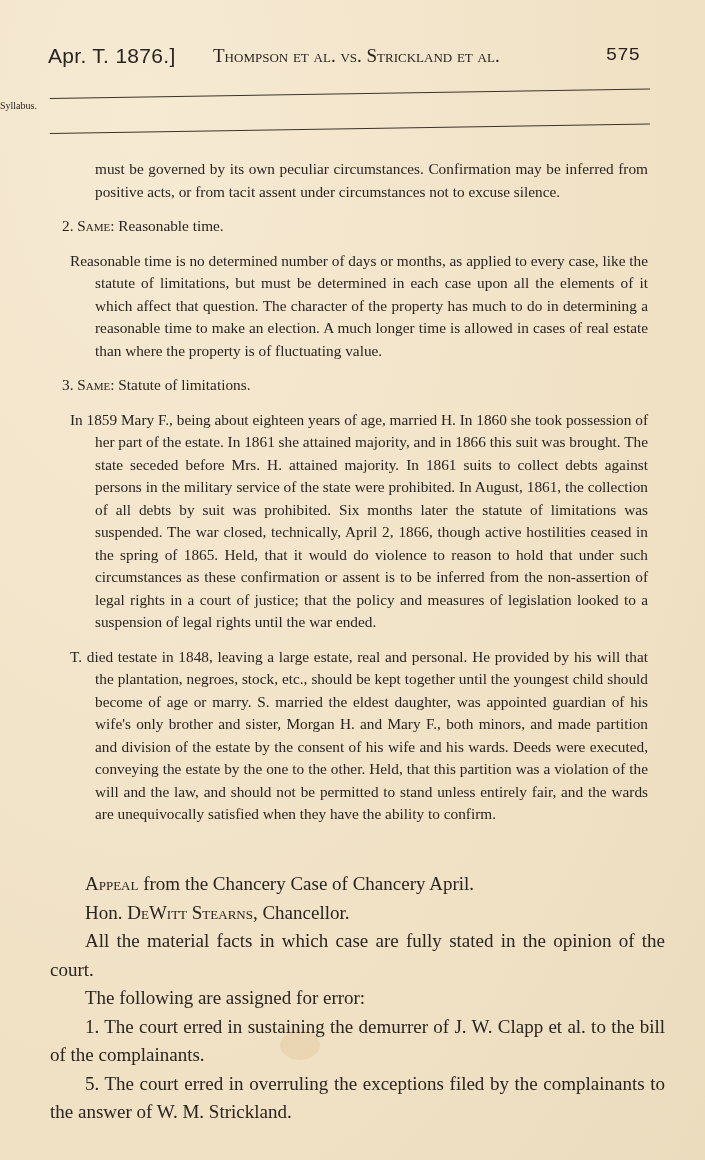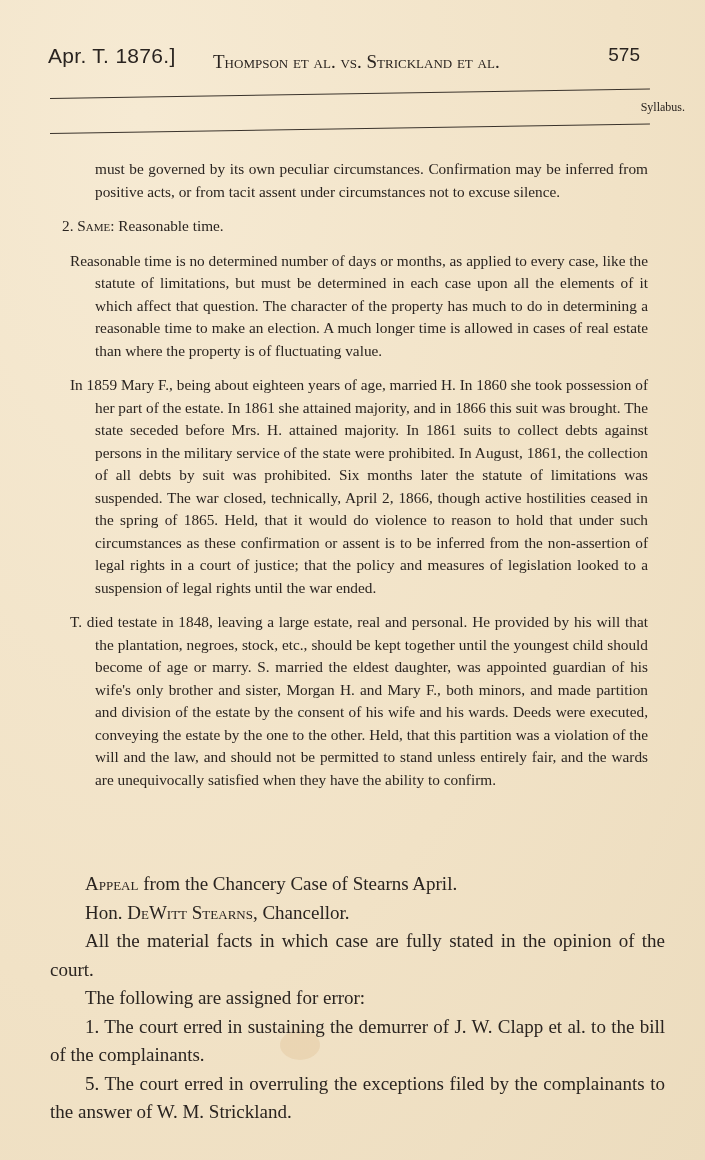--- a/index.html
+++ b/index.html
@@ -7,26 +7,26 @@
     width: 705px; height: 1160px; overflow: hidden;
     background: #f3e5cc;
     background-image: radial-gradient(ellipse at 20% 10%, #f6ead3 0%, #f1e2c6 60%, #ecdcbe 100%);
     font-family: "DejaVu Serif", "Liberation Serif", serif;
     color: #2a2420;
     position: relative;
   }
   .page { position: absolute; left: 0; top: 0; width: 705px; height: 1160px; }
   .header { position: absolute; top: 42px; left: 48px; width: 610px; height: 30px; }
   .hdr-left { position: absolute; left: 0; top: 2px; font-size: 21px; font-family: Liberation Sans, sans-serif; letter-spacing: 0.3px; }
-  .hdr-title { position: absolute; left: 165px; top: 9px; font-size: 19px; font-family: "Liberation Serif", serif; font-variant: small-caps; }
-  .hdr-page { position: absolute; right: 18px; top: 2px; font-size: 19px; font-family: Liberation Sans, sans-serif; text-align: center; }
+  .hdr-title { position: absolute; left: 165px; top: 3px; font-size: 19px; font-family: "Liberation Serif", serif; font-variant: small-caps; }
+  .hdr-page { position: absolute; right: 18px; top: 2px; font-size: 19px; font-family: Liberation Mono, monospace; text-align: center; }
   .rule { position: absolute; height: 1px; background: #3a332c; transform-origin: left center; }
   .rule1 { left: 50px; top: 98px; width: 600px; transform: rotate(-0.9deg); }
   .rule2 { left: 50px; top: 133px; width: 600px; transform: rotate(-0.9deg); }
-  .section-label { position: absolute; top: 100px; left: 0; width: 685px; text-align: right; font-size: 12px; font-family: "Liberation Serif", serif; }
+  .section-label { position: absolute; top: 100px; left: 0; width: 685px; text-align: left; font-size: 10px; font-family: "Liberation Serif", serif; }
   .syl { position: absolute; left: 50px; width: 610px; font-family: "Liberation Serif", serif; font-size: 15.3px; line-height: 22.5px; }
   .syl p { margin: 12px; }
   .cont { padding-left: 33px; }
   .hang { padding-left: 33px; text-indent: -25px; }
   .head { padding-left: 0; }
   .sc { font-variant: small-caps; }
   .it { }
   .justify { text-align: justify; }
   .body2 { position: absolute; left: 50px; width: 615px; font-family: "Liberation Serif", serif; font-size: 19px; line-height: 28.5px; text-align: justify; }
   .body2 p { margin: 0; }
@@ -52,26 +52,31 @@
   <div class="syl" style="top:146px;">
     <p class="cont justify">must be governed by its own peculiar circumstances. Confirmation may be inferred from positive acts, or from tacit assent under circumstances not to excuse silence.</p>
 
     <p class="head" style="margin-top:1px;">
       <span>2.</span>
       <span class="sc">Same:</span>
       <span class="it">Reasonable time.</span>
     </p>
     <p class="hang justify">Reasonable time is no determined number of days or months, as applied to every case, like the statute of limitations, but must be determined in each case upon all the elements of it which affect that question. The character of the property has much to do in determining a reasonable time to make an election. A much longer time is allowed in cases of real estate than where the property is of fluctuating value.</p>
 
+    <p class="head">
+      <span>3.</span>
+      <span class="sc">Same:</span>
+      <span class="it">Statute of limitations.</span>
+    </p>
     <p class="hang justify"><span>In 1859 Mary F., being about eighteen years of age, married H. In 1860 she took possession of her part of the estate. In 1861 she attained majority, and in 1866 this suit was brought. The state seceded before Mrs. H. attained majority. In 1861 suits to collect debts against persons in the military service of the state were prohibited. In August, 1861, the collection of all debts by suit was prohibited. Six months later the statute of limitations was suspended. The war closed, technically, April 2, 1866, though active hostilities ceased in the spring of 1865.</span> <span class="it">Held,</span> <span>that it would do violence to reason to hold that under such circumstances as these confirmation or assent is to be inferred from the non-assertion of legal rights in a court of justice; that the policy and measures of legislation looked to a suspension of legal rights until the war ended.</span></p>
 
     <p class="hang justify"><span>T. died testate in 1848, leaving a large estate, real and personal. He provided by his will that the plantation, negroes, stock, etc., should be kept together until the youngest child should become of age or marry. S. married the eldest daughter, was appointed guardian of his wife's only brother and sister, Morgan H. and Mary F., both minors, and made partition and division of the estate by the consent of his wife and his wards. Deeds were executed, conveying the estate by the one to the other.</span> <span class="it">Held,</span> <span>that this partition was a violation of the will and the law, and should not be permitted to stand unless entirely fair, and the wards are unequivocally satisfied when they have the ability to confirm.</span></p>
   </div>
 
   <div class="body2" style="top:870px;">
-    <p class="ind"><span class="sc">Appeal</span> <span>from the Chancery Case of</span> <span class="it">Stearns</span> <span>April.</span></p>
+    <p class="ind"><span class="sc">Appeal</span> <span>from the Chancery Case of</span> <span class="it">Chancery</span> <span>April.</span></p>
     <p class="ind"><span>Hon.</span> <span class="sc">DeWitt Stearns,</span> <span>Chancellor.</span></p>
     <p class="ind">All the material facts in which case are fully stated in the opinion of the court.</p>
     <p class="ind">The following are assigned for error:</p>
     <p class="ind">1. The court erred in sustaining the demurrer of J. W. Clapp et al. to the bill of the complainants.</p>
     <p class="ind">5. The court erred in overruling the exceptions filed by the complainants to the answer of W. M. Strickland.</p>
   </div>
 </div>
 
 </body></html>

